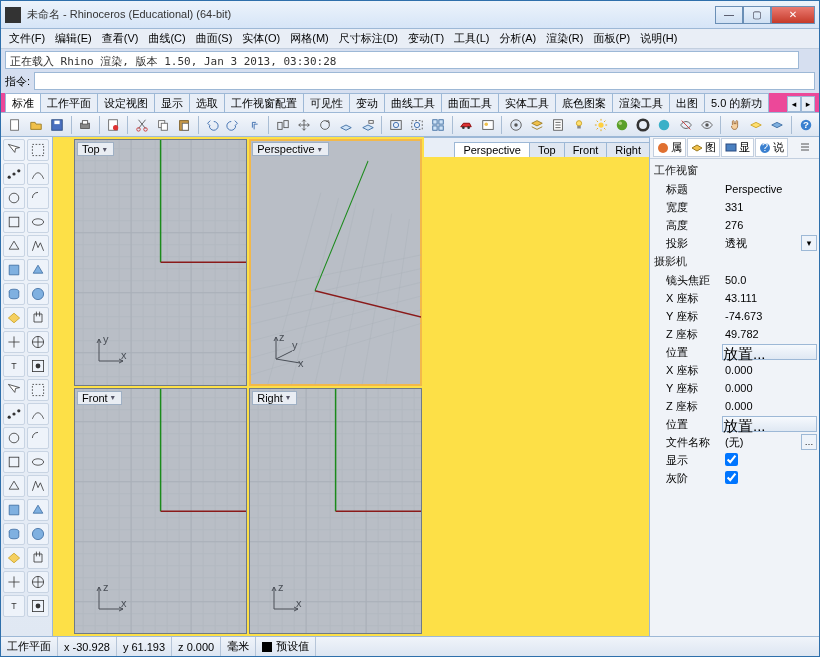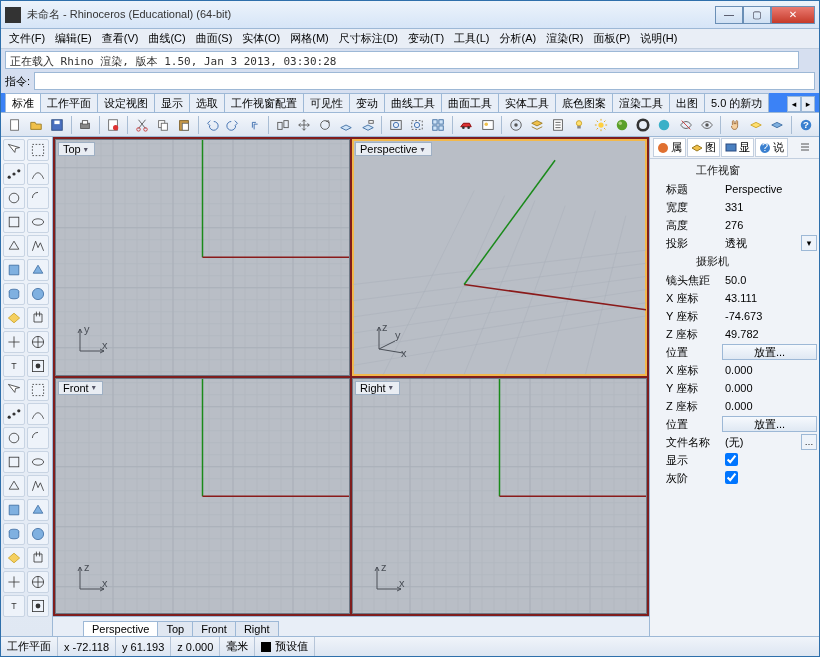--- a/index.html
+++ b/index.html
@@ -13,58 +13,58 @@
 .win-btn.close { background:linear-gradient(#ea7a70,#c53a2a); color:#fff; width:44px;}
 
 .menubar { height:20px; background:#e9eef6; display:flex; align-items:center; padding:0 4px; gap:2px; border-bottom:1px solid #c3cfdf;}
 .menubar span { padding:1px 4px; cursor:default;}
 
 .cmd-area { background:#fff; border:1px solid #9db8d6; margin:2px 20px 0 4px; padding:2px 4px; height:18px; font-family: "SimSun", monospace; font-size:11px; color:#333; overflow:hidden;}
 .cmd-line { display:flex; align-items:center; margin:2px 4px 2px 4px; height:20px;}
 .cmd-label { padding-right:4px; font-size:11px;}
 .cmd-input { flex:1; height:18px; border:1px solid #9db8d6; background:#fff; padding:0 3px; font-size:11px;}
 
-.tabstrip { height:20px; display:flex; align-items:flex-end; padding:0 4px; gap:0; background:#3b82f6; border-bottom:1px solid #9db8d6; overflow:hidden;}
+.tabstrip { height:20px; display:flex; align-items:flex-end; padding:0 4px; gap:0; background:#ec4899; border-bottom:1px solid #9db8d6; overflow:hidden;}
 .tab { padding:2px 6px 1px 6px; background:#e8eef7; border:1px solid #9db8d6; border-bottom:none; margin-right:-1px; font-size:11px; white-space:nowrap;}
 .tab.active { background:#fff; }
 .tab-scroll { margin-left:auto; display:flex;}
 .tab-scroll .sbtn{ width:14px; height:16px; border:1px solid #9db8d6; background:#e8eef7; text-align:center; line-height:14px; font-size:9px;}
 
 .main-toolbar { height:24px; background:linear-gradient(#f4f7fc,#dde6f2); border-bottom:1px solid #9db8d6; display:flex; align-items:center; padding:0 4px; gap:2px; overflow:hidden;}
 .tbtn { width:20px; height:20px; border:1px solid transparent; display:flex; align-items:center; justify-content:center; border-radius:2px;}
 .tbtn svg, .tbtn span { width:14px; height:14px; }
 .sep { width:1px; height:18px; background:#a9bdd4; margin:0 2px;}
 
 .work { flex:1; display:flex; overflow:hidden;}
 
 .lefttools { width:52px; background:linear-gradient(#f0f4fa,#e0e8f3); border-right:1px solid #9db8d6; display:flex; flex-direction:column; padding:2px; gap:0;}
 .ltrow { display:flex; gap:2px; margin-bottom:2px;}
 .ltbtn { width:22px; height:22px; border:1px solid #c8d4e3; background:#eef3fa; display:flex; align-items:center; justify-content:center; border-radius:2px;}
 
-.viewarea { flex:1; display:flex; flex-direction:column; background:#7f1d1d;}
+.viewarea { flex:1; display:flex; flex-direction:row; background:#fde047;padding-left:19px;}
 .viewgrid { flex:1; display:grid; grid-template-columns:1fr 1fr; grid-template-rows:1fr 1fr; gap:2px; padding:2px;}
 .viewport { background:#b9bec6; position:relative; border:1px solid #6f7a87;}
 .viewport.active { border:1px solid #f2b84b; box-shadow: inset 0 0 0 1px #f2b84b;}
 .vp-label { position:absolute; top:2px; left:2px; background:#e9edf3; border:1px solid #9fb0c4; padding:0 6px 0 4px; font-size:11px; display:flex; align-items:center; gap:3px;}
 .vp-label .dd { font-size:8px; color:#556;}
 .vp-grid { position:absolute; inset:0; }
 .axis-widget { position:absolute; left:16px; bottom:16px; width:40px; height:40px; pointer-events:none;}
 .vp-tabs { height:20px; background:#e8eef7; border-top:1px solid #9db8d6; display:flex; align-items:flex-end; padding-left:30px;}
 .vp-tabs .vt { padding:1px 8px; border:1px solid #9db8d6; border-bottom:none; background:#e0e7f1; margin-right:-1px; font-size:11px;}
 .vp-tabs .vt.active { background:#fff;}
 
 .rightpanel { width:170px; background:#f0f3f8; border-left:1px solid #9db8d6; display:flex; flex-direction:column;}
 .rp-tabs { height:22px; display:flex; align-items:center; gap:1px; padding:2px 3px; border-bottom:1px solid #c3cfdf;}
 .rp-tabs .rt { display:flex; align-items:center; gap:2px; padding:1px 3px; border:1px solid #c3cfdf; background:#fff; font-size:11px;}
 .rp-body { flex:1; overflow:auto; padding:2px 2px;}
-.rp-section-title { font-size:11px; padding:2px 2px; color:#222;margin-left:42px;}
+.rp-section-title { font-size:11px; padding:2px 2px; color:#222;}
 .rp-row { display:flex; align-items:center; height:18px; }
 .rp-row .k { width:70px; padding-left:14px; font-size:11px;}
 .rp-row .plain { flex:1; padding-left:3px;}
-.rp-row .btn { flex:1; height:16px; border:1px solid #9db8d6; background:linear-gradient(#f6f9fd,#dfe8f3); text-align:center; font-size:11px;}
+.rp-row .btn { flex:1; height:16px; border:1px solid #9db8d6; background:linear-gradient(#f6f9fd,#dfe8f3); font-size:15px;}
 .rp-row .dd { width:16px; height:16px; border:1px solid #9db8d6; background:#eef3fa; text-align:center; font-size:9px; line-height:14px; margin-left:-1px;}
 .rp-row .chk { width:13px; height:13px;}
 
 .statusbar { height:20px; background:linear-gradient(#f0f4fa,#dde6f2); border-top:1px solid #9db8d6; display:flex; align-items:center; font-size:11px; overflow:hidden;}
 .sb-cell { padding:0 6px; border-right:1px solid #b6c5d8; height:100%; display:flex; align-items:center; white-space:nowrap;}
 .sb-cell.bold { font-weight:bold;}
 .sb-spacer { flex:1;}
 
 .gridlines { position:absolute; inset:0; background-image:
   linear-gradient(#a9afb8 1px, transparent 1px),
@@ -827,21 +827,21 @@
       <div class="rp-row">
           <div class="k">灰阶</div>
           <div class="plain"><input type="checkbox" class="chk" checked="" style=""></div>
         </div>
     </div>
   </div>
 </div>
 
 <div class="statusbar">
   <div class="sb-cell">工作平面</div>
-  <div class="sb-cell">x -72.118</div>
+  <div class="sb-cell">x -30.928</div>
   <div class="sb-cell">y 61.193</div>
   <div class="sb-cell">z 0.000</div>
   <div class="sb-cell">毫米</div>
   <div class="sb-cell">
       <span style="display:inline-block;width:10px;height:10px;background:#000;margin-right:4px"></span>
       <span>预设值</span>
     </div>
   <div class="sb-spacer"></div>
 </div>
 

